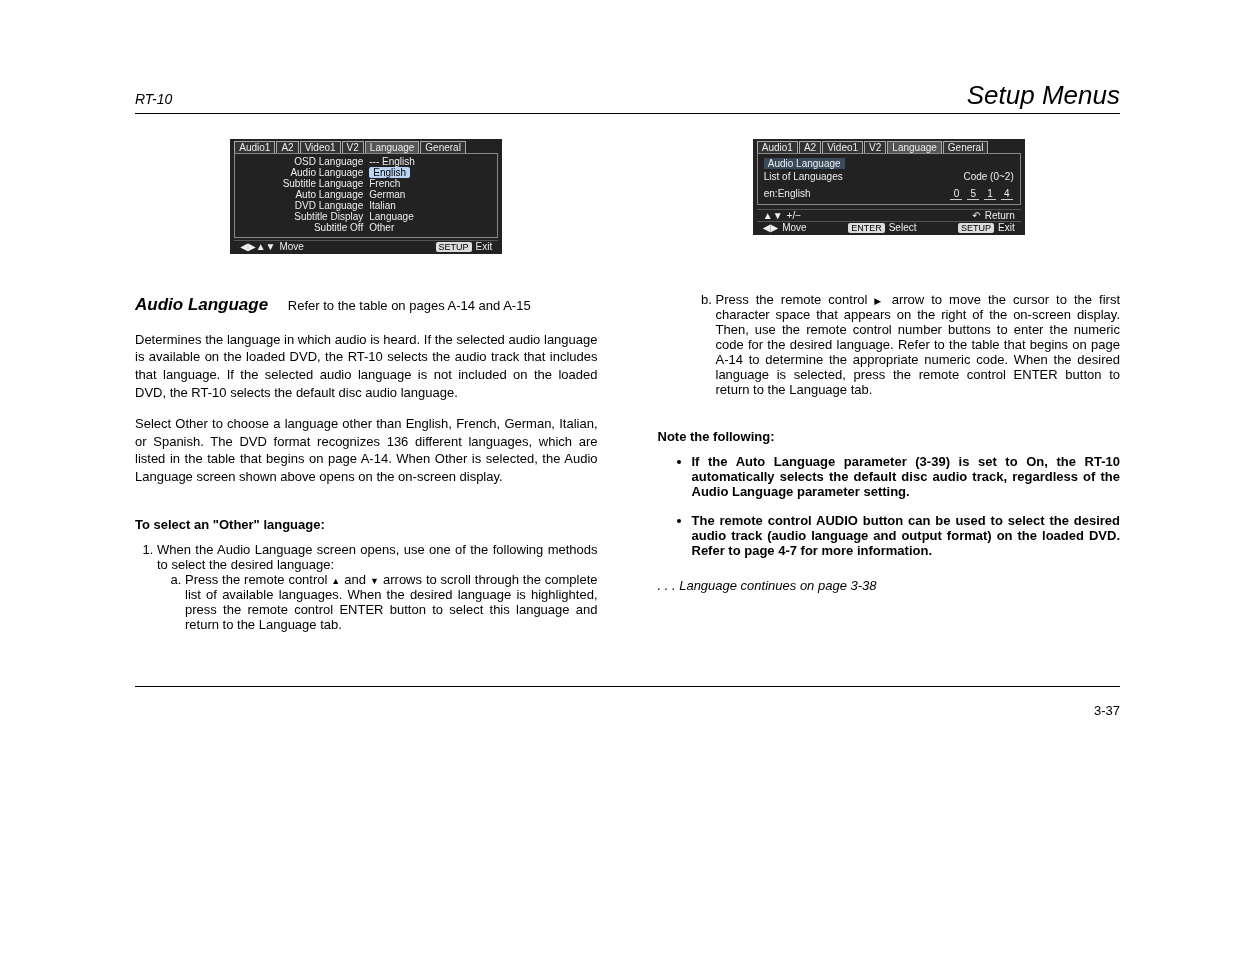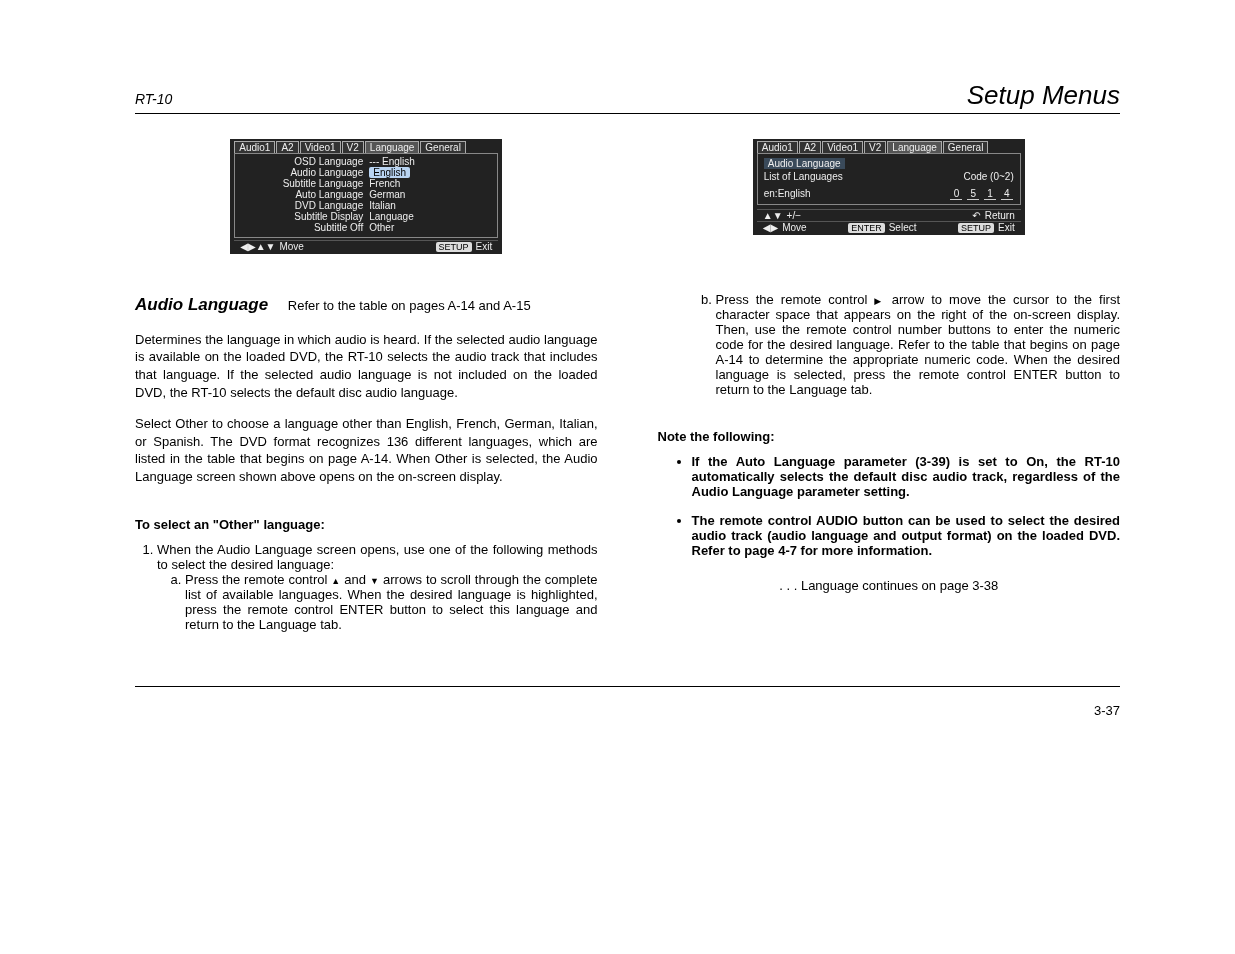--- a/index.html
+++ b/index.html
@@ -186,21 +186,22 @@
     font-weight: bold;
   }
   .footer {
     border-top: 1px solid #000;
     margin-top: 40px;
     text-align: right;
     padding-top: 16px;
     font-size: 13px;
   }
   .cont-note {
-    text-align: center;
+    text-align: left;
+    font-style: italic;
     margin-top: 20px;
   }
   .triangle {
     font-size: 9px;
   }
   .spacer40 { height: 40px; }
   .first-line { margin-top: 40px; }
 </style>
 </head>
 <body>

